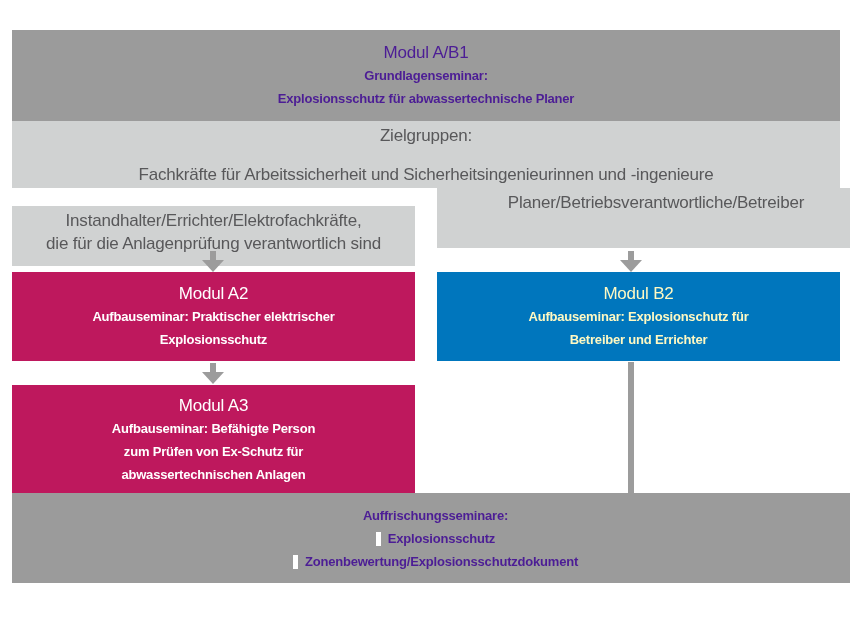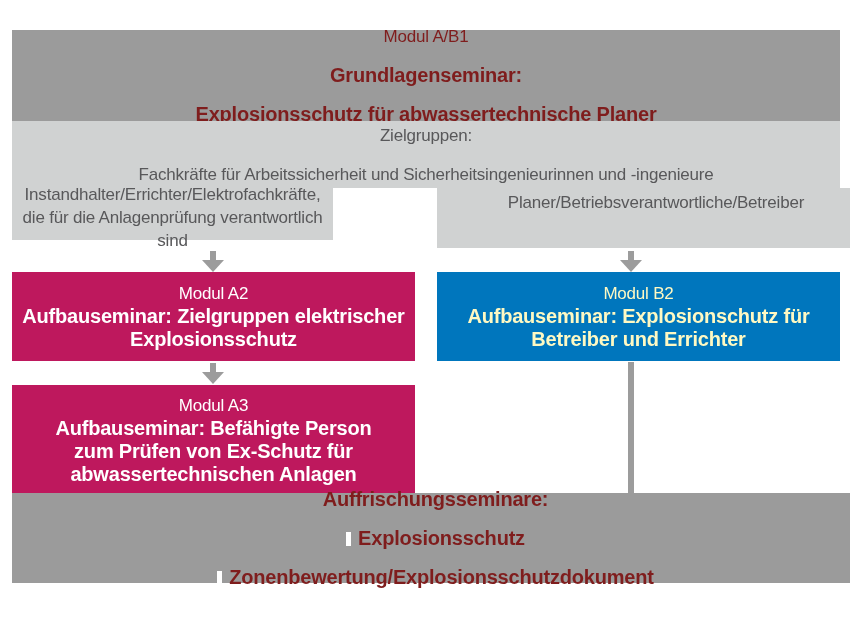--- a/index.html
+++ b/index.html
@@ -5,28 +5,28 @@
   * { margin:0; padding:0; box-sizing:border-box; }
   html,body { background:#ffffff; }
   body { font-family:"Liberation Sans", sans-serif; }
   .stage {
     position:relative; width:850px; height:640px; background:#ffffff;
     overflow:hidden; letter-spacing:-0.2px;
   }
   .abs { position:absolute; }
 
   
-  .bar-dark   { background:#9B9B9B; color:#7f1d1d;gap:16px; }
+  .bar-dark   { background:#9B9B9B; color:#4c1d95; }
   .zone-light { background:#D0D2D2; color:#58585A;gap:16px; }
   .box-green  { background:#be185d; color:#ffffff; }
   .box-blue   { background:#0076BD; color:#fef9c3; }
 
   .v-center { display:flex; flex-direction:column; justify-content:center; align-items:center; text-align:center; }
   .t-line  { font-size:17px; line-height:23px; font-weight:400; }
-  .t-bold  { font-size:20px; line-height:23px; font-weight:700; }
+  .t-bold  { font-size:13px; line-height:23px; font-weight:700; }
 
   
   .arrow { position:absolute; width:22px; display:flex; flex-direction:column; align-items:center; }
   .arrow-stem { width:6px; flex:1 1 auto; background:#9C9C9C; }
   .arrow-head {
     width:0; height:0; flex:0 0 auto;
     border-left:11px solid transparent;
     border-right:11px solid transparent;
     border-top:12px solid #9C9C9C;
   }
@@ -47,42 +47,42 @@
     <div class="t-line">Modul A/B1</div>
     <div class="t-bold">Grundlagenseminar:</div>
     <div class="t-bold">Explosionsschutz für abwassertechnische Planer</div>
   </div>
 
   <div class="abs zone-light v-center" style="left:12px; top:121px; width:828px; height:67px;">
     <div class="t-line">Zielgruppen:</div>
     <div class="t-line">Fachkräfte für Arbeitssicherheit und Sicherheitsingenieurinnen und -ingenieure</div>
   </div>
 
-  <div class="abs zone-light" style="left:12px; top:180px; width:321px; height:60px; text-align:center; padding-top:3px;">
+  <div class="abs zone-light" style="left:12px; top:206px; width:403px; height:60px; text-align:center; padding-top:3px;">
     <div class="t-line">Instandhalter/Errichter/Elektrofachkräfte,</div>
     <div class="t-line">die für die Anlagenprüfung verantwortlich sind</div>
   </div>
 
   <div class="abs zone-light" style="left:437px; top:188px; width:438px; height:60px; text-align:center; padding-top:3px;">
     <div class="t-line">Planer/Betriebsverantwortliche/Betreiber</div>
   </div>
 
   <div class="arrow" style="left:202px; top:251px; height:21px;">
     <div class="arrow-stem"></div>
     <div class="arrow-head"></div>
   </div>
 
   <div class="arrow" style="left:620px; top:251px; height:21px;">
     <div class="arrow-stem"></div>
     <div class="arrow-head"></div>
   </div>
 
   <div class="abs box-green v-center" style="left:12px; top:272px; width:403px; height:89px;">
     <div class="t-line">Modul A2</div>
-    <div class="t-bold">Aufbauseminar: Zielgruppen elektrischer</div>
+    <div class="t-bold">Aufbauseminar: Praktischer elektrischer</div>
     <div class="t-bold">Explosionsschutz</div>
   </div>
 
   <div class="abs box-blue v-center" style="left:437px; top:272px; width:403px; height:89px;">
     <div class="t-line">Modul B2</div>
     <div class="t-bold">Aufbauseminar: Explosionschutz für</div>
     <div class="t-bold">Betreiber und Errichter</div>
   </div>
 
   <div class="arrow" style="left:202px; top:363px; height:21px;">

